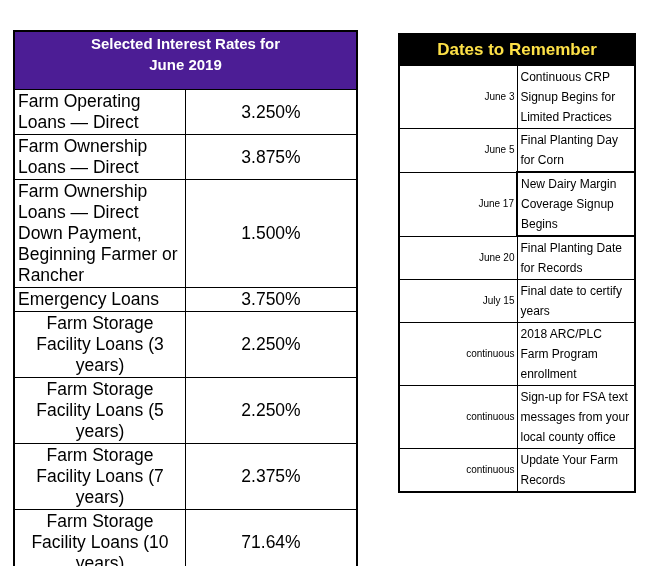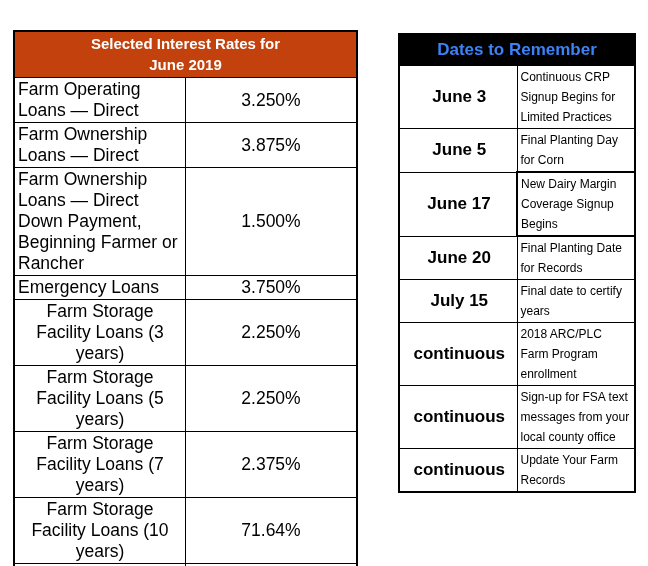--- a/index.html
+++ b/index.html
@@ -27,27 +27,27 @@
   }
 
   
   .rates-table {
     left: 13px;
     top: 30px;
     width: 345px;
     border: 2px solid #000;
   }
   .rates-table th.table-header {
-    background: #c2410c;
+    background: #4c1d95;
     color: #fff;
     text-align: center;
     font-weight: bold;
     font-size: 15px;
     line-height: 21px;
-    padding: 1px 0 2px 0;
+    padding: 1px 0 14px 0;
   }
   .rates-table td {
     font-size: 17.5px;
     line-height: 21px;
     vertical-align: middle;
   }
   .rates-table td.label-cell {
     width: 253px;
     padding: 1px 4px 1px 3px;
     text-align: left;
@@ -64,35 +64,34 @@
 
   
   .dates-table {
     left: 398px;
     top: 33px;
     width: 238px;
     border: 2px solid #000;
   }
   .dates-table th.table-header {
     background: #000;
-    color: #3b82f6;
+    color: #fde047;
     text-align: center;
     font-weight: bold;
     font-size: 17px;
     line-height: 28px;
     padding: 1px 0;
   }
   .dates-table td.date-cell {
     width: 82px;
-    font-size: 17px;
+    font-size: 10px;
     line-height: 16px;
     padding: 1px 2px 1px 4px;
     vertical-align: middle;
-    text-align: center;
-    font-weight: bold;
+    text-align: right;
   }
   .dates-table td.event-cell {
     font-size: 12px;
     line-height: 20px;
     padding: 1px 1px 1px 3px;
     vertical-align: middle;
     text-align: left;
   }
   .dates-table td.highlight {
     border: 2px solid #000;

